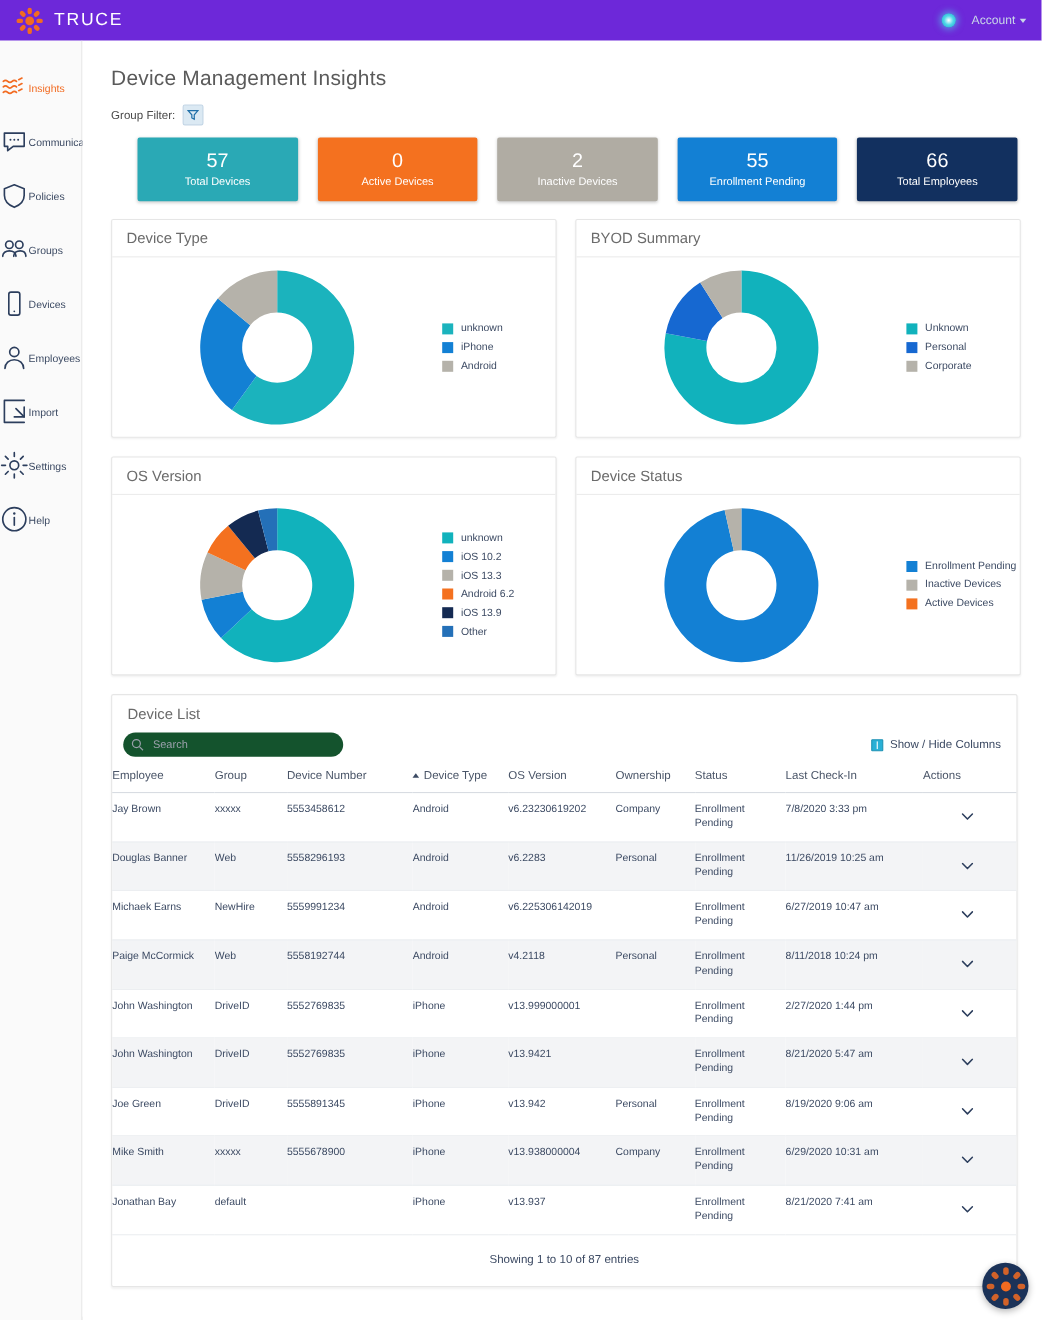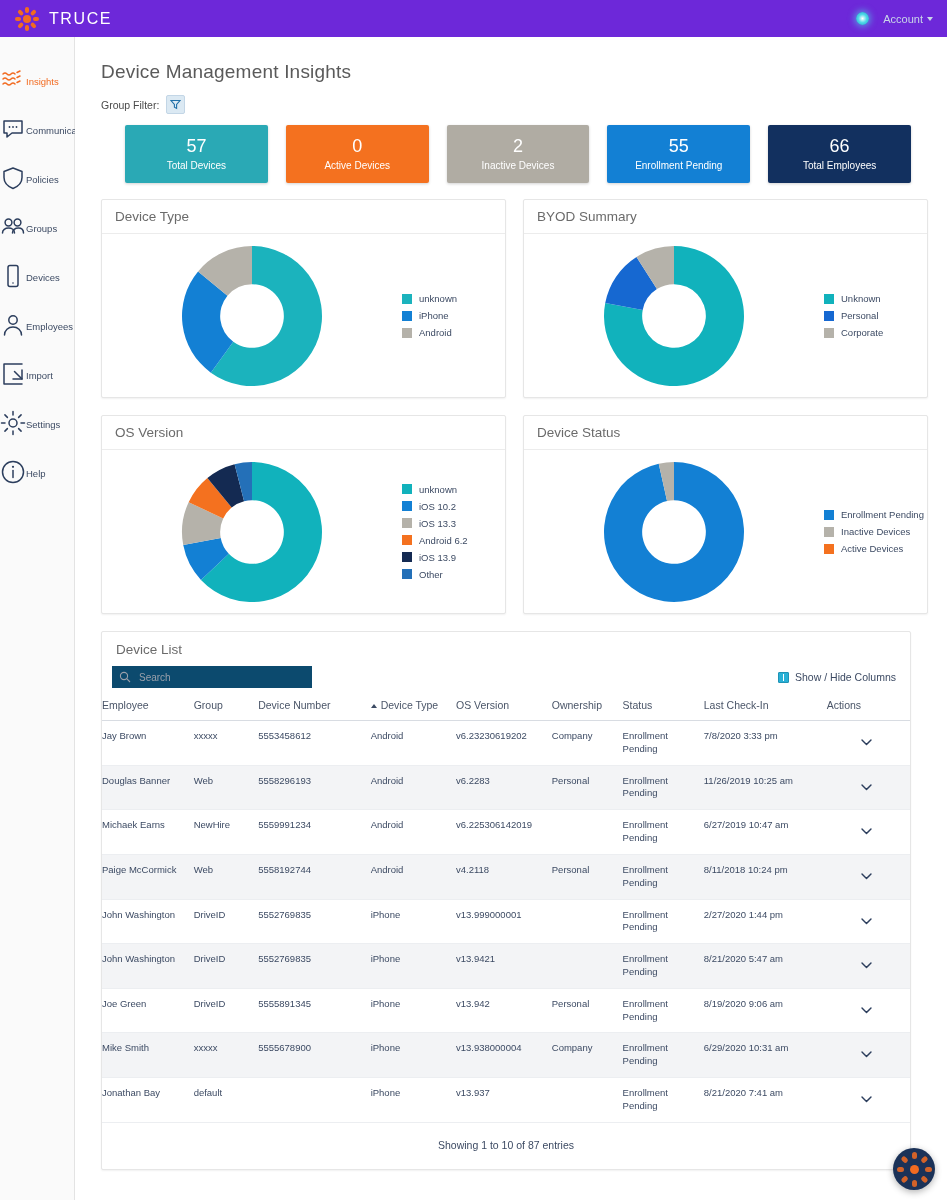--- a/index.html
+++ b/index.html
@@ -69,21 +69,21 @@
   .nav-label {
     font-size: 9.5px; color: #3c4a63; margin-top: 5px;
     text-align: center; line-height: 1.1;
   }
   .nav-item.active .nav-label { color: #f26b21; }
 
   
   .main {
     position: absolute; top: 37px; left: 75px;
     width: 872px; height: 1160px;
-    background: #ffffff; padding: 24px 36px 0 26px;
+    background: #ffffff; padding: 24px 22px 0 26px;
   }
   .page-title {
     font-size: 19px; color: #5a5a5a; font-weight: 400;
     letter-spacing: .2px;
   }
   .filter-row {
     display: flex; align-items: center; gap: 7px; margin-top: 12px;
   }
   .filter-label { font-size: 10.5px; color: #4a4a4a; }
   .funnel-btn {
@@ -137,22 +137,22 @@
     box-shadow: 0 1px 2px rgba(0,0,0,.06);
   }
   .list-title {
     padding: 10px 14px 9px; font-size: 13.5px; color: #6b6b6b;
   }
   .table-toolbar {
     display: flex; align-items: center; justify-content: space-between;
     padding: 0 14px 0 10px; margin-bottom: 2px;
   }
   .search-box {
-    width: 200px; height: 22px; background: #0c4a6e;
-    border: none; border-radius: 0;
+    width: 200px; height: 22px; background: #14532d;
+    border: none; border-radius: 11px;
     display: flex; align-items: center; padding-left: 7px; gap: 8px;
   }
   .search-ph { font-size: 10px; color: #9aa0ab; }
   .shc {
     display: flex; align-items: center; gap: 6px; cursor: pointer;
   }
   .shc-icon {
     width: 11px; height: 11px; background: #29b0d6;
     border: 1px solid #1f93b5; border-radius: 1px;
     position: relative;

